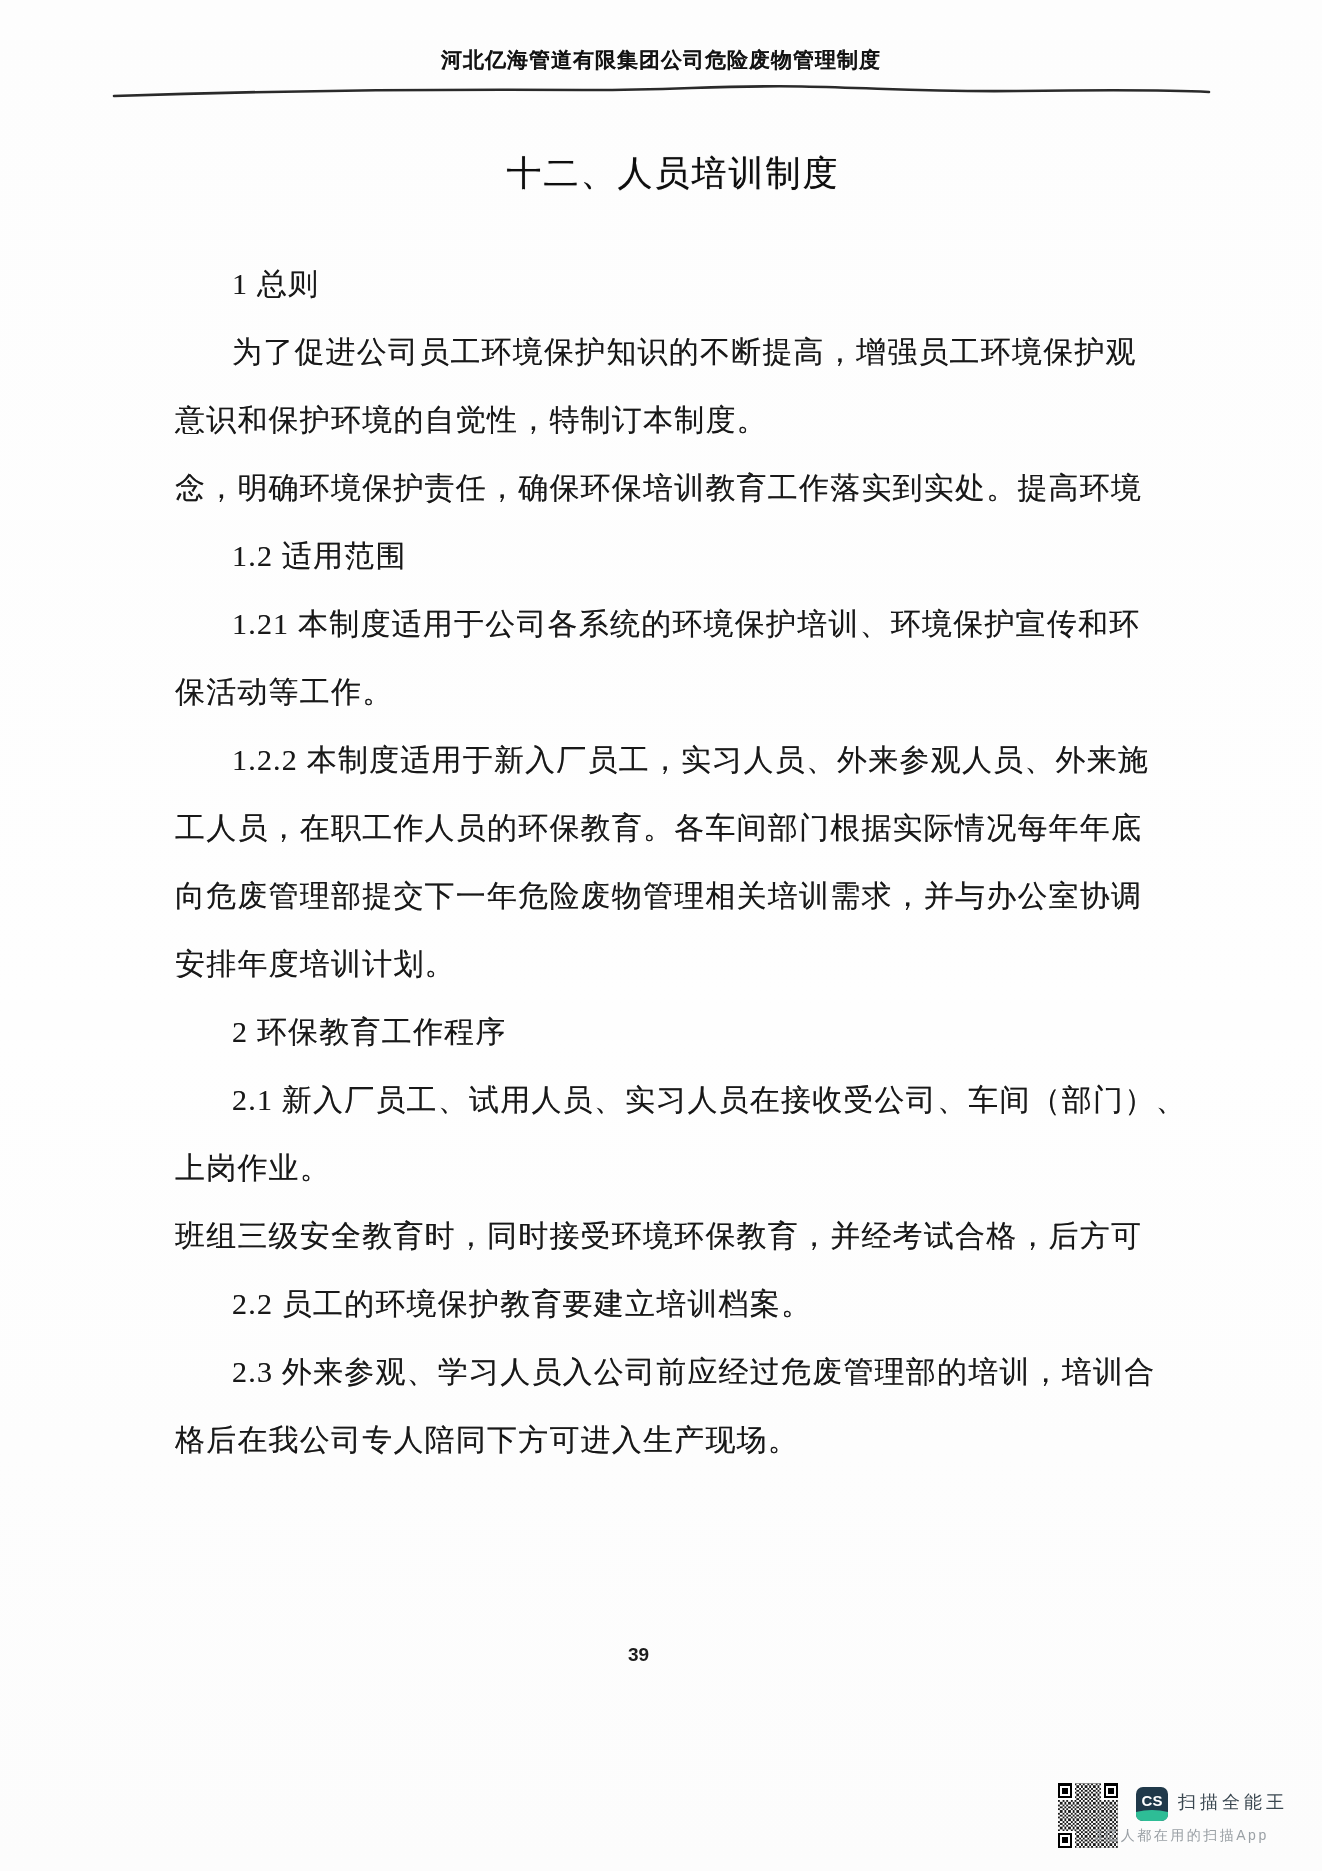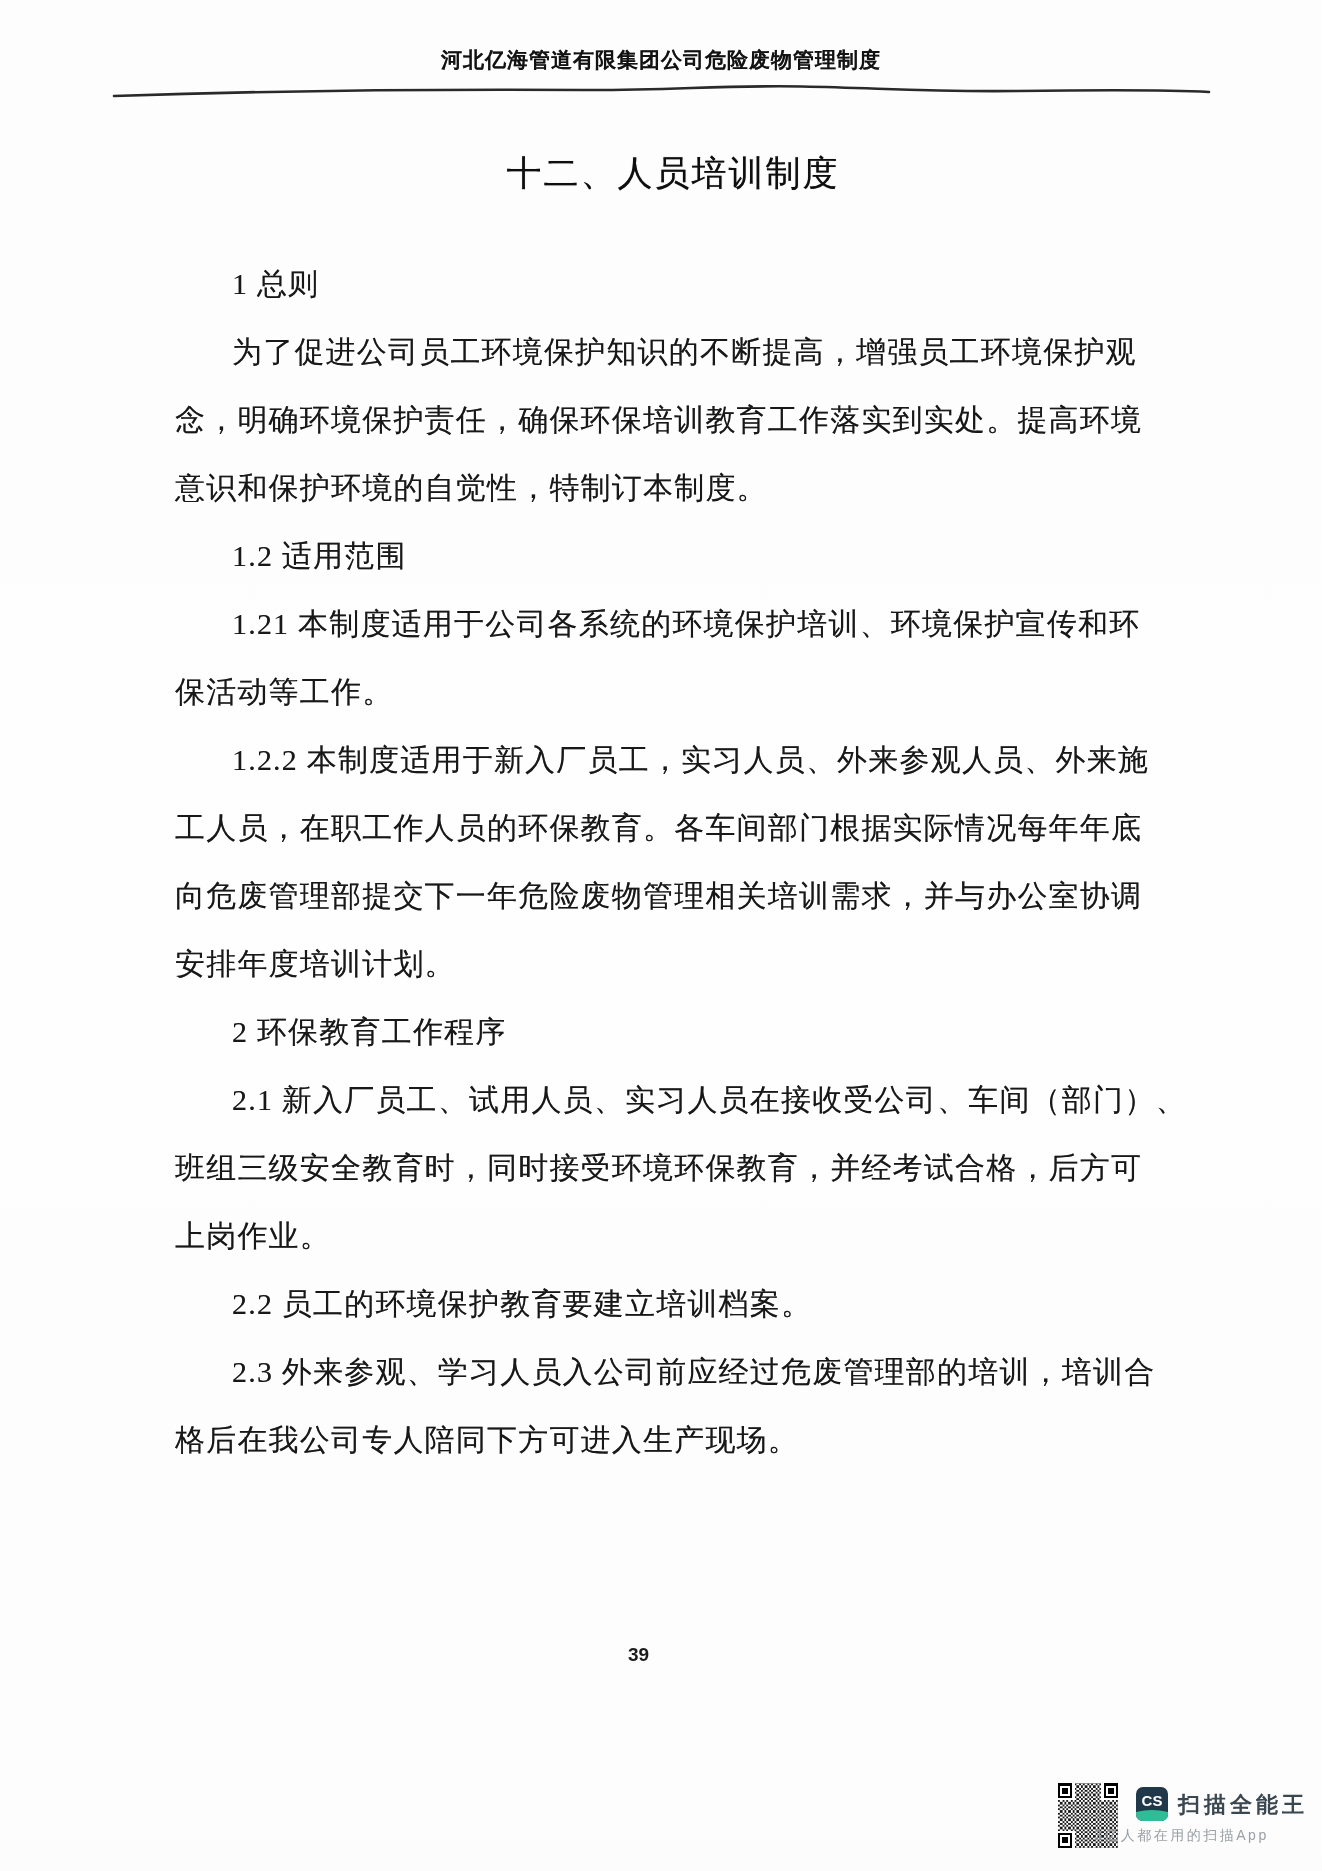--- a/index.html
+++ b/index.html
@@ -50,21 +50,21 @@
     position:absolute;top:1644px;left:628px;
     font-family:"Liberation Sans", sans-serif;
     font-size:19px;font-weight:700;color:#1c1c1c;
   }
   
   .qr-code{position:absolute;left:1058px;top:1783px;width:60px;height:65px;}
   .cs-logo{position:absolute;left:1136px;top:1787px;width:32px;height:34px;}
   .app-name{
     position:absolute;left:1178px;top:1790px;
     font-family:"Liberation Sans", sans-serif;
-    font-size:22px;font-weight:700;color:#3a4750;
+    font-size:18px;font-weight:400;color:#3a4750;
     letter-spacing:4px;white-space:nowrap;
   }
   .tagline{
     position:absolute;left:1094px;top:1827px;
     font-family:"Liberation Sans", sans-serif;
     font-size:14px;font-weight:400;color:#9aa0a5;
     letter-spacing:2.5px;white-space:nowrap;
   }
 </style>
 </head>
@@ -76,33 +76,33 @@
 
   <svg class="header-rule" viewBox="0 0 1100 24" preserveAspectRatio="none">
     <path d="M2 18 C 120 14, 300 11, 470 12 C 560 12.5, 610 7, 690 8.5 C 770 10, 810 14, 905 13 C 985 12, 1060 12, 1097 14" stroke="#2a2a2a" stroke-width="2.6" fill="none" stroke-linecap="round"></path>
   </svg>
 
   <div class="doc-title">十二、人员培训制度</div>
 
   <div class="body-text">
     <div class="line indent">1 总则</div>
     <div class="line indent">为了促进公司员工环境保护知识的不断提高，增强员工环境保护观</div>
+    <div class="line">意识和保护环境的自觉性，特制订本制度。</div>
     <div class="line">念，明确环境保护责任，确保环保培训教育工作落实到实处。提高环境</div>
-    <div class="line">意识和保护环境的自觉性，特制订本制度。</div>
     <div class="line indent">1.2 适用范围</div>
     <div class="line indent">1.21 本制度适用于公司各系统的环境保护培训、环境保护宣传和环</div>
     <div class="line">保活动等工作。</div>
     <div class="line indent">1.2.2 本制度适用于新入厂员工，实习人员、外来参观人员、外来施</div>
     <div class="line">工人员，在职工作人员的环保教育。各车间部门根据实际情况每年年底</div>
     <div class="line">向危废管理部提交下一年危险废物管理相关培训需求，并与办公室协调</div>
     <div class="line">安排年度培训计划。</div>
     <div class="line indent">2  环保教育工作程序</div>
     <div class="line indent">2.1 新入厂员工、试用人员、实习人员在接收受公司、车间（部门）、</div>
+    <div class="line">上岗作业。</div>
     <div class="line">班组三级安全教育时，同时接受环境环保教育，并经考试合格，后方可</div>
-    <div class="line">上岗作业。</div>
     <div class="line indent">2.2  员工的环境保护教育要建立培训档案。</div>
     <div class="line indent">2.3 外来参观、学习人员入公司前应经过危废管理部的培训，培训合</div>
     <div class="line">格后在我公司专人陪同下方可进入生产现场。</div>
   </div>
 
   <div class="page-number">39</div>
 
   <svg class="qr-code" viewBox="0 0 29 31" shape-rendering="crispEdges">
     <defs>
       <pattern id="qrp" width="4" height="4" patternUnits="userSpaceOnUse">

